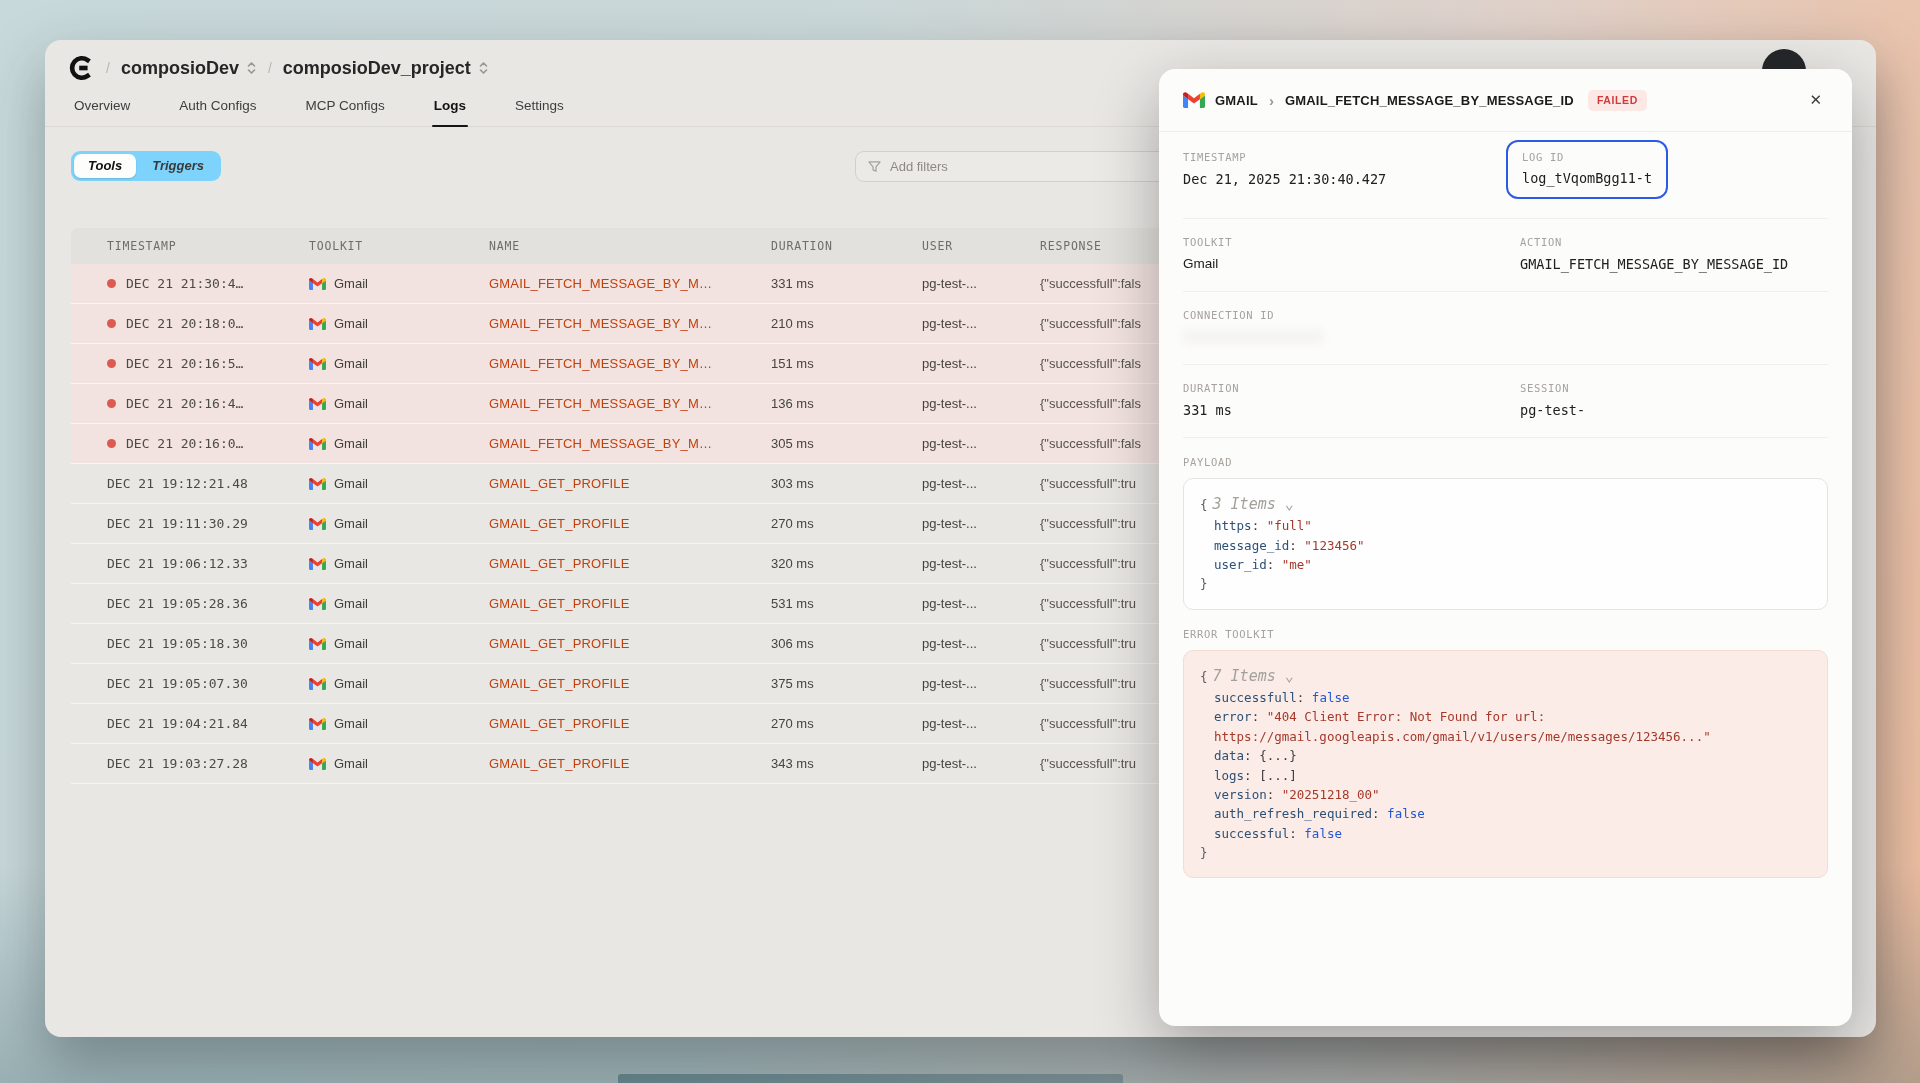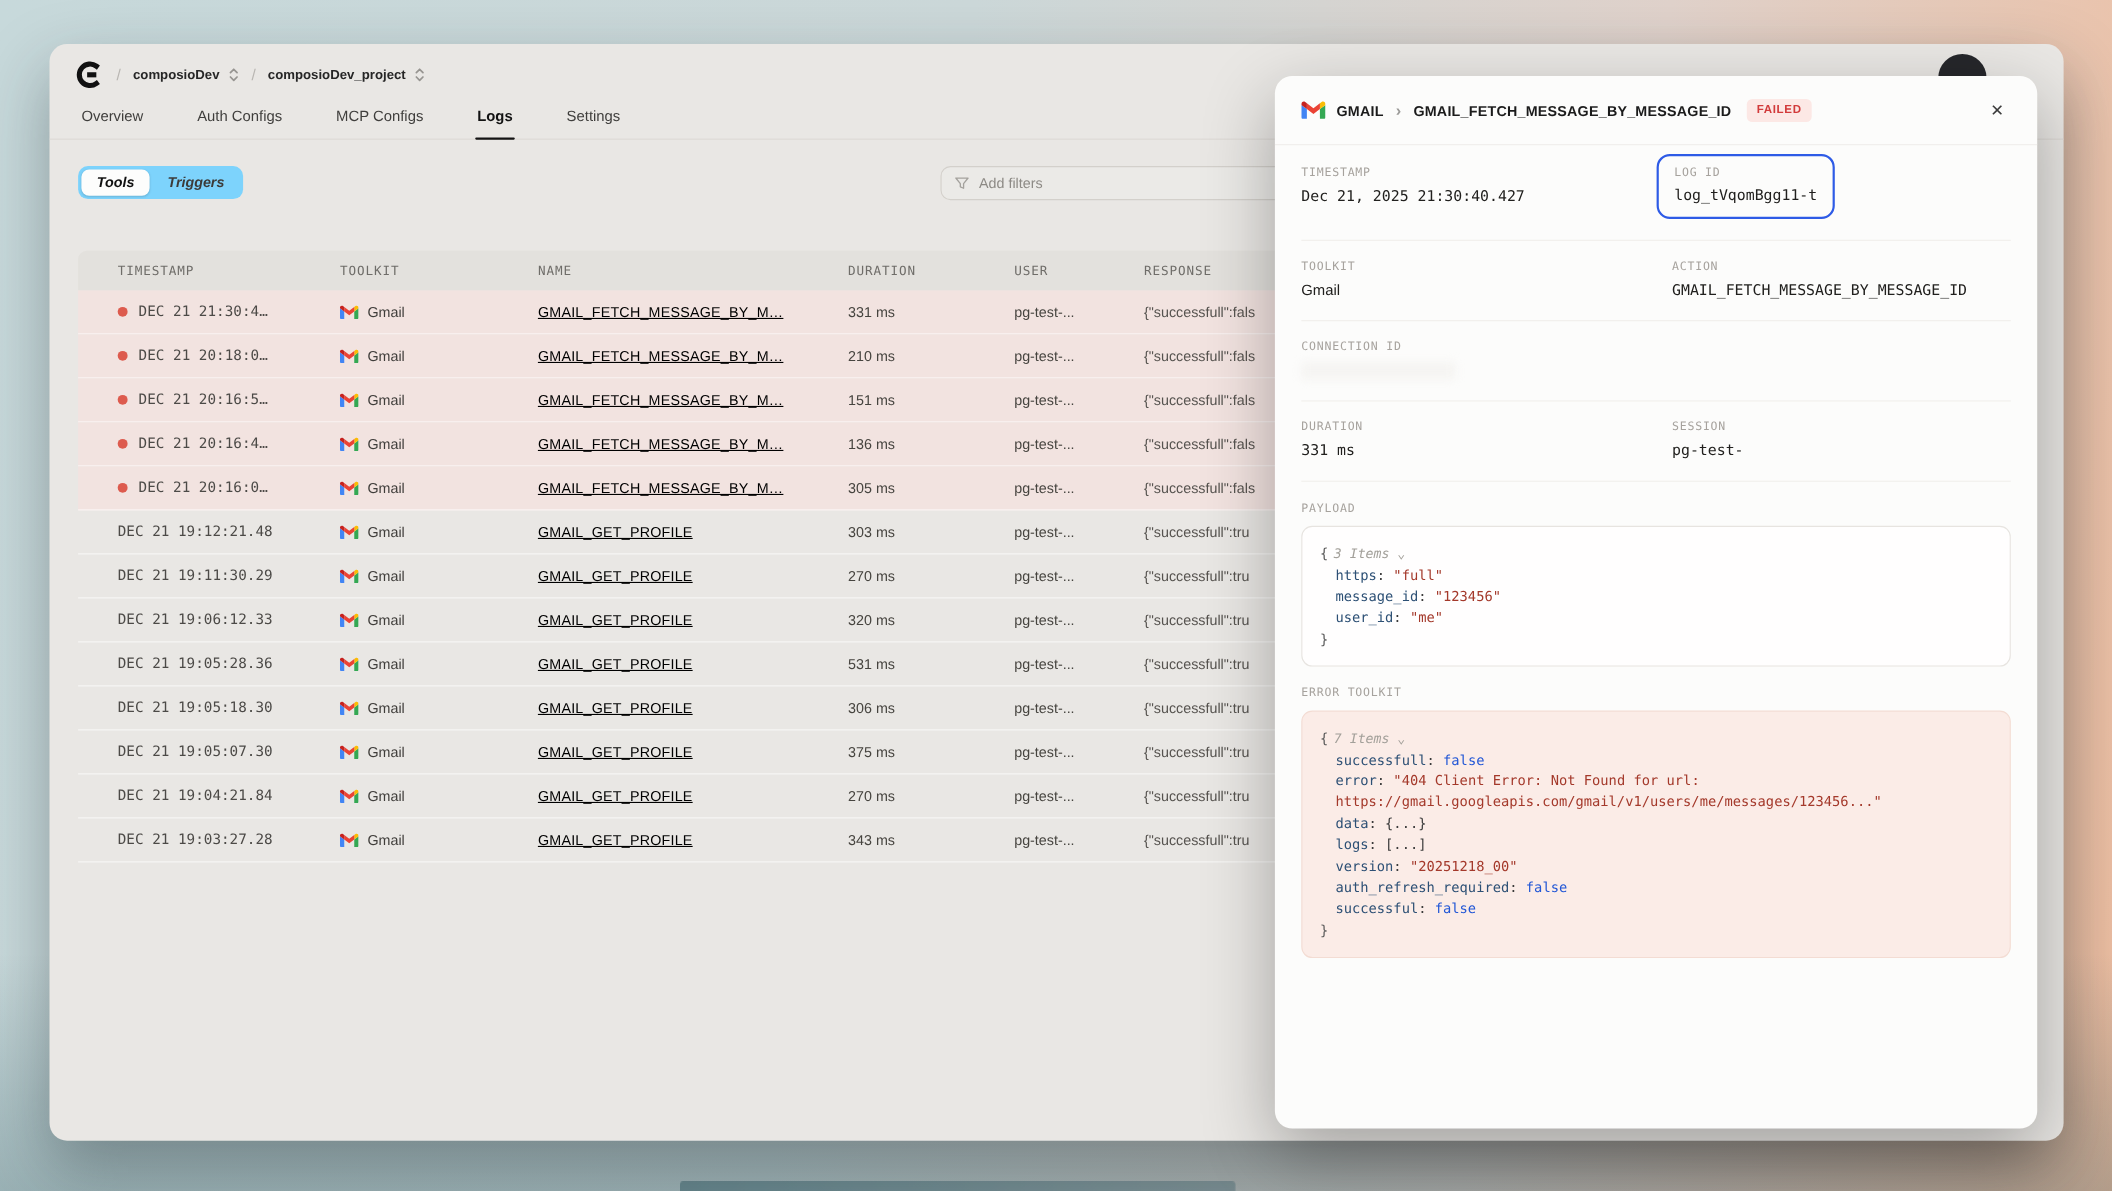--- a/index.html
+++ b/index.html
@@ -13,21 +13,21 @@
   }
   .bottom-strip{position:fixed;left:618px;bottom:0;width:505px;height:9px;
     background:linear-gradient(90deg,#3a636c,#5d7a82);opacity:.55;border-radius:3px 3px 0 0;z-index:0;}
 
   
   .window{position:absolute;left:45px;top:40px;width:1831px;height:997px;background:#e9e7e4;
     border-radius:16px;box-shadow:0 25px 60px rgba(25,38,44,.35);z-index:1;overflow:hidden;}
   .win-header{display:flex;align-items:center;gap:11px;padding:14px 24px 0 24px;height:42px;}
   .logo{width:26px;height:26px;flex:0 0 auto;}
   .crumb-sep{color:#b9b6b2;font-size:14px;}
-  .crumb{display:flex;align-items:center;gap:7px;font-size:12px;font-weight:700;color:#262626;cursor:pointer;}
+  .crumb{display:flex;align-items:center;gap:7px;font-size:18px;font-weight:700;color:#262626;cursor:pointer;}
   .updown{width:11px;height:14px;opacity:.55;}
   .avatar-peek{position:fixed;left:1762px;top:49px;width:44px;height:44px;border-radius:50%;
     background:#26272b;z-index:2;}
 
   
   .tabs{display:flex;gap:45px;padding:0 27px;margin-top:4px;border-bottom:1px solid #dcd9d5;}
   .tab{padding:12px 2px 13px 2px;font-size:13.5px;color:#3f3e3c;cursor:pointer;position:relative;}
   .tab.active{font-weight:700;color:#121212;}
   .tab.active::after{content:"";position:absolute;left:0;right:0;bottom:-1px;height:2.5px;background:#141414;border-radius:2px;}
 
@@ -44,21 +44,21 @@
   
   .table{margin-top:46px;}
   .thead,.trow{display:grid;grid-template-columns:202px 180px 282px 151px 118px 1fr;align-items:center;padding-left:36px;}
   .thead{height:36px;background:rgba(223,220,215,.55);border-radius:8px 8px 0 0;
     font-family:"DejaVu Sans Mono",monospace;font-size:11.5px;letter-spacing:.8px;color:#6f6d69;}
   .trow{height:40px;border-bottom:1px solid rgba(255,255,255,.6);cursor:pointer;}
   .trow.failed{background:#f2e3e0;}
   .cell-ts{display:flex;align-items:center;font-family:"DejaVu Sans Mono",monospace;font-size:13px;color:#4c4a47;}
   .dot{width:9px;height:9px;border-radius:50%;background:#dd5b4e;margin-right:10px;flex:0 0 auto;}
   .cell-tk{display:flex;align-items:center;gap:8px;font-size:13px;color:#3f3d3a;}
-  .cell-nm{font-size:13px;color:#000000;letter-spacing:.2px;text-decoration:underline;}
+  .cell-nm{font-size:13px;color:#c2410c;letter-spacing:.2px;}
   .cell-du,.cell-us{font-size:13px;color:#46443f;}
   .cell-rs{font-size:13px;color:#56534f;white-space:nowrap;overflow:hidden;}
   .gmailsvg{width:17px;height:13px;flex:0 0 auto;}
 
   
   .panel{position:fixed;left:1159px;top:69px;width:693px;height:957px;background:#fcfcfb;border-radius:16px;
     box-shadow:0 22px 65px rgba(0,0,0,.30);z-index:5;display:flex;flex-direction:column;overflow:hidden;}
   .p-header{display:flex;align-items:center;gap:10px;padding:20px 24px;border-bottom:1px solid #f0eeeb;}
   .p-toolkit,.p-action{font-size:13px;font-weight:700;color:#1b1b1b;letter-spacing:.2px;}
   .p-chev{color:#9b9a98;font-size:15px;font-weight:600;margin:0 1px;}
@@ -77,21 +77,21 @@
   .blur-sm{width:140px;height:16px;margin-top:3px;}
   .blur-lg{width:292px;height:46px;margin-top:-2px;}
 
   .section{padding-top:18px;}
   .card{margin-top:10px;border:1px solid #e7e4e0;border-radius:10px;background:#fffefe;
     padding:14px 16px 15px;font-family:"DejaVu Sans Mono",monospace;font-size:12.5px;line-height:1.55;color:#3a3a3a;}
   .card.error{background:#fbece7;border-color:#f3dcd3;}
   .jline{padding-left:14px;word-wrap:break-word;}
   .jopen,.jclose{padding-left:0;}
   .jbrace{color:#5a5a5a;}
-  .jitems{color:#a3a09a;font-style:italic;font-size:12px;margin-left:5px;margin-top:41px;}
+  .jitems{color:#a3a09a;font-style:italic;font-size:15px;margin-left:5px;margin-top:41px;}
   .jchev{color:#a3a09a;font-style:normal;}
   .jkey{color:#2d5075;}
   .jcolon{color:#3a3a3a;}
   .jstr{color:#a4392b;}
   .jbool{color:#2257d6;}
   .jcoll{color:#3a3a3a;}
 </style>
 </head>
 <body>
 

